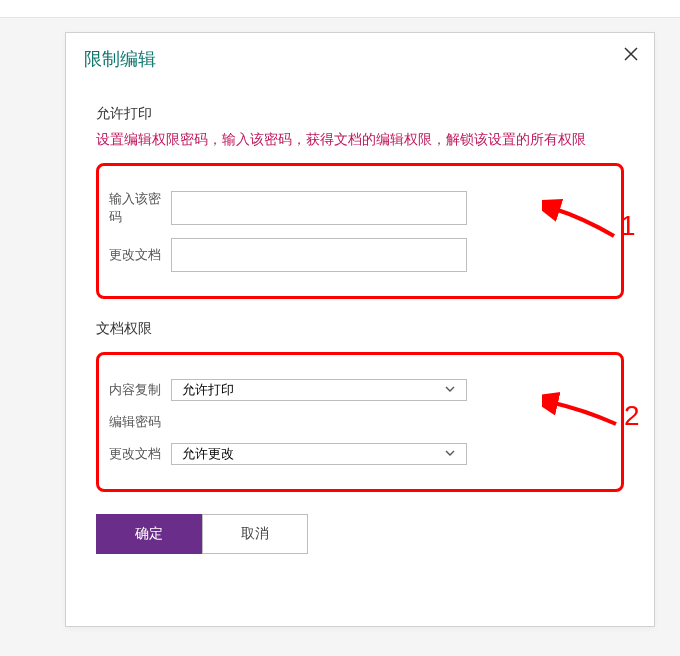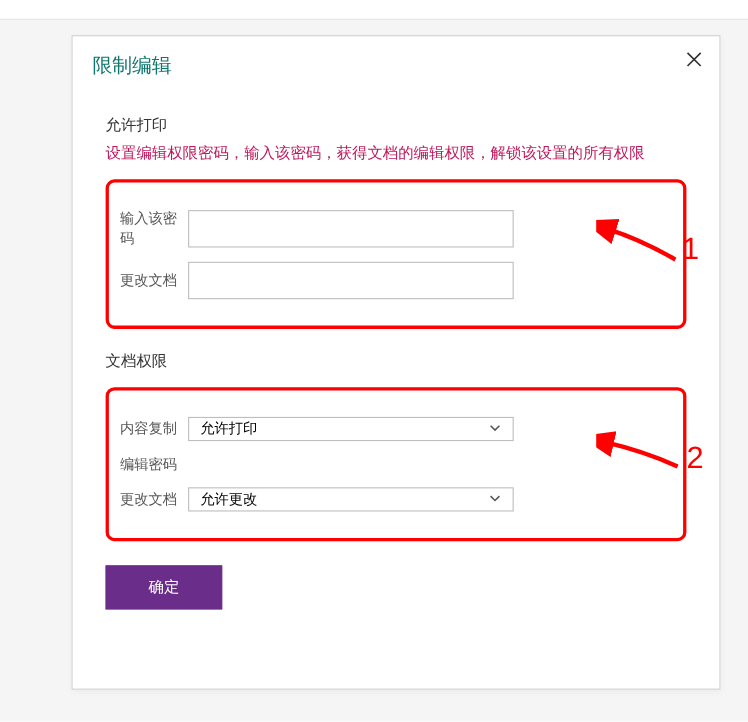--- a/index.html
+++ b/index.html
@@ -191,20 +191,23 @@
               </svg>
           </span>
         </div>
       </div>
     </div>
 
     <div class="buttons">
       <div class="btn btn-primary">
         <span>确定</span>
       </div>
+      <div class="btn btn-secondary">
+        <span>取消</span>
+      </div>
     </div>
 
   </div>
 </div>
 
 <div class="anno" style="left:620px; top:210px">1</div>
 <div class="arrow" style="left:542px; top:198px">
   <svg width="78" height="46">
     <defs>
         <marker id="ah1" markerWidth="10" markerHeight="10" refX="2" refY="3" orient="auto">

